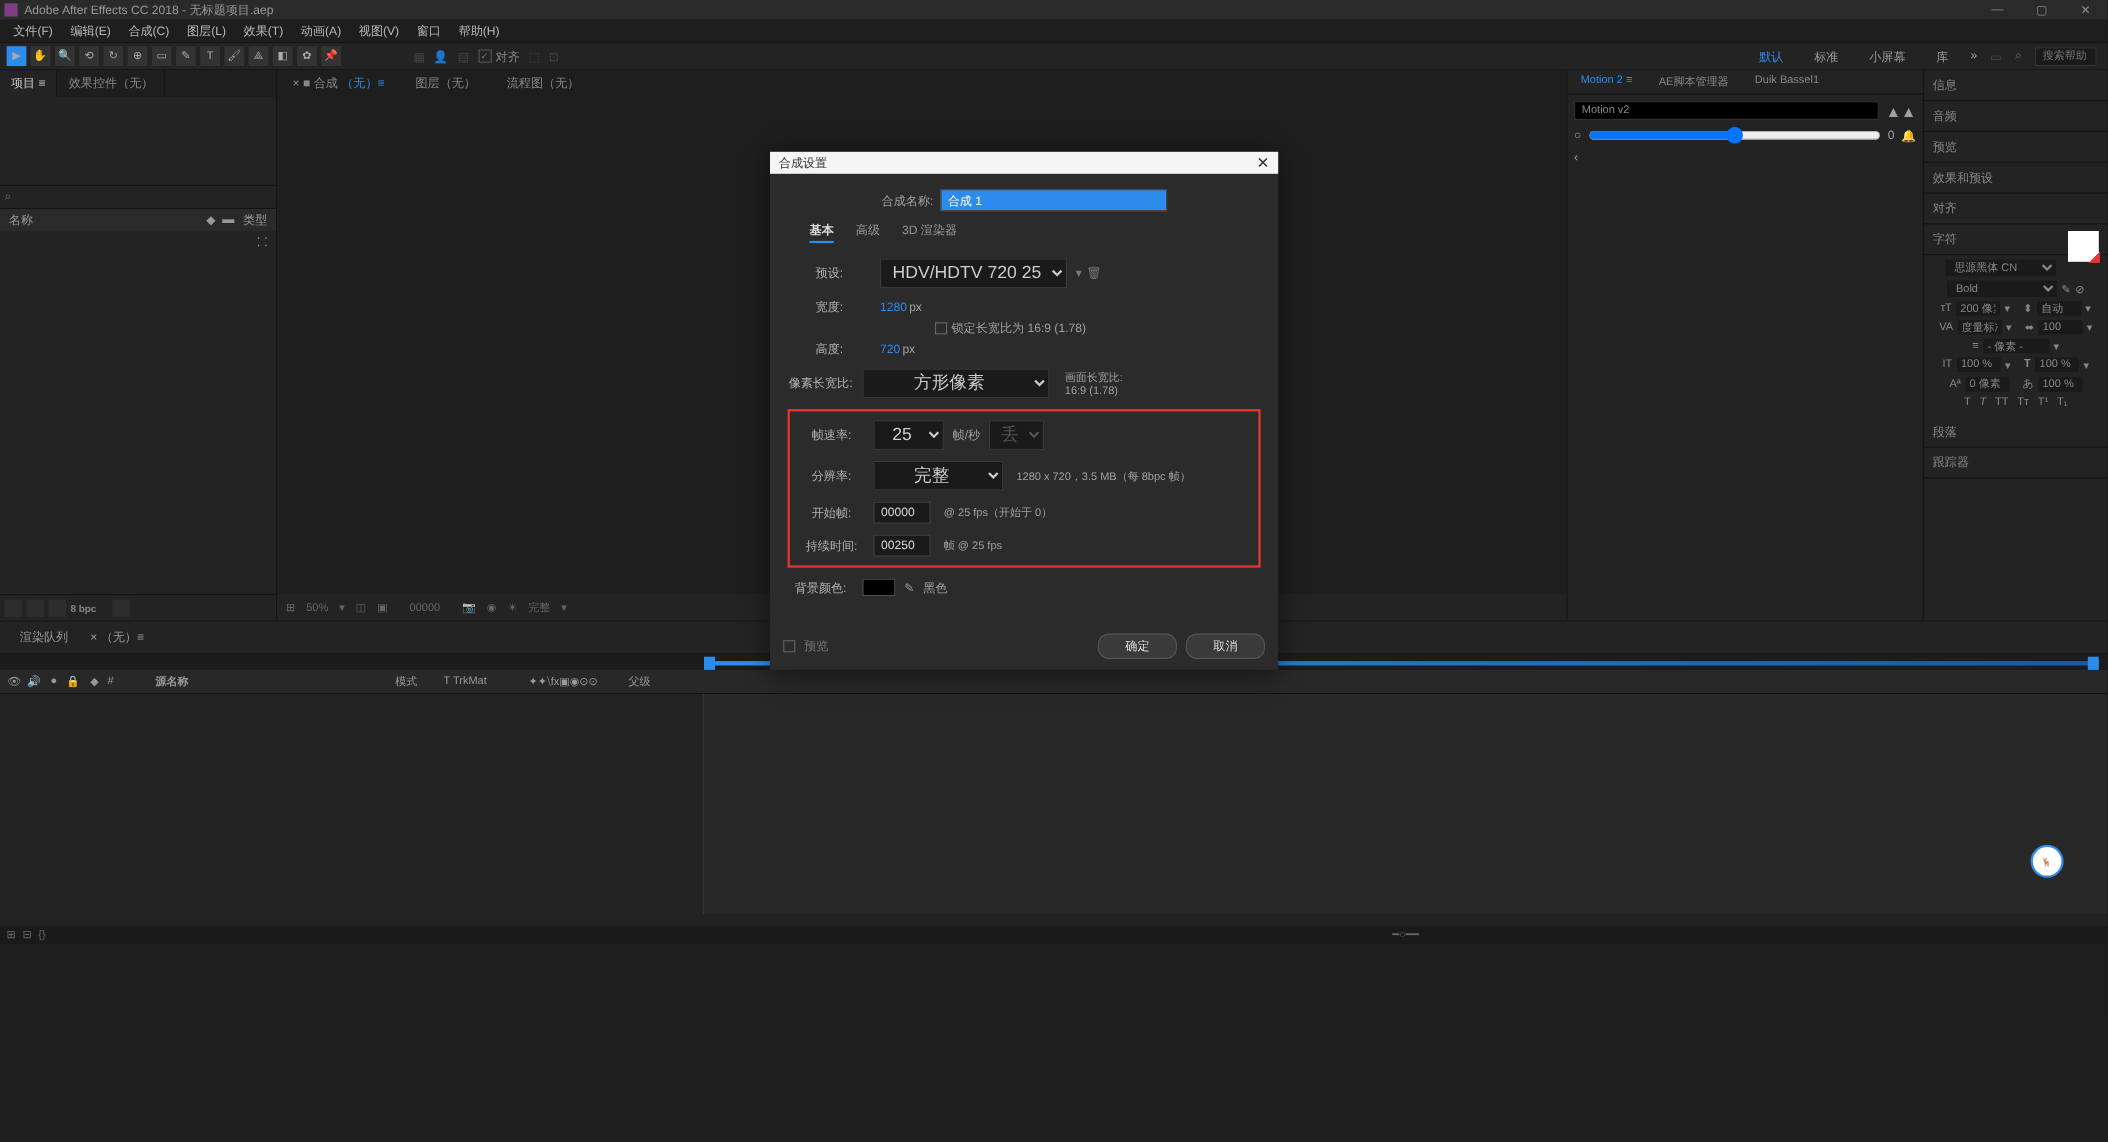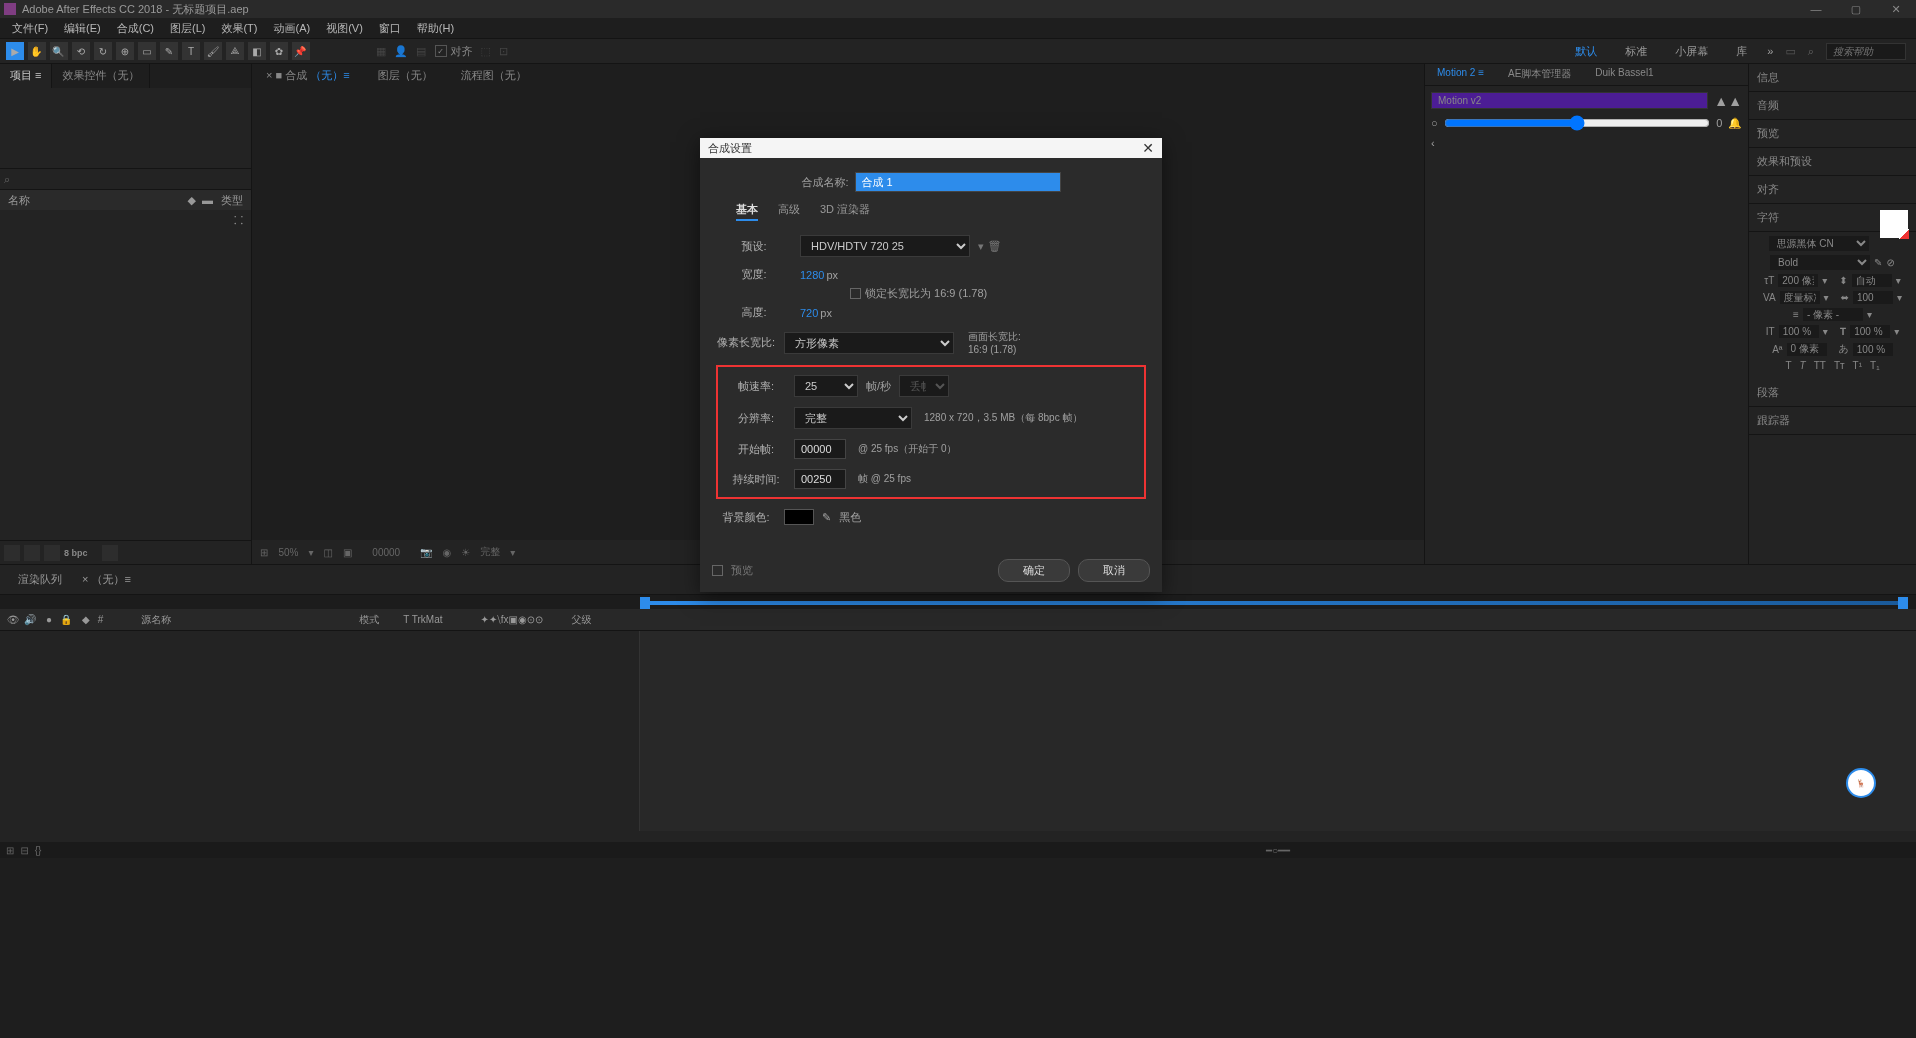--- a/index.html
+++ b/index.html
@@ -50,21 +50,21 @@
 .comp-canvas { flex: 1; background: #1e1e1e; display: flex; align-items: center; justify-content: center; flex-direction: column; }
 .new-comp-icon { width: 80px; height: 46px; border: 1px solid #555; display: flex; align-items: center; justify-content: center; margin-bottom: 14px; color: #666; font-size: 22px; }
 .comp-footer { height: 24px; background: #232323; display: flex; align-items: center; padding: 0 8px; gap: 10px; color: #666; font-size: 10px; }
 
 
 .right-panels { width: 324px; background: #232323; border-left: 1px solid #141414; }
 .right-tab-row { display: flex; height: 22px; border-bottom: 1px solid #141414; }
 .right-tab { padding: 3px 12px; color: #888; font-size: 10px; }
 .motion-panel { padding: 6px; }
 .motion-row { display: flex; align-items: center; margin-bottom: 6px; gap: 6px; }
-.motion-select { background: #4c1d95; border: 1px solid #333; padding: 2px 6px; color: #888; flex: 1; font-size: 10px; }
+.motion-select { background: #000000; border: 1px solid #333; padding: 2px 6px; color: #888; flex: 1; font-size: 10px; }
 
 .far-right { width: 168px; background: #232323; border-left: 1px solid #141414; }
 .fr-section { padding: 6px 8px; border-bottom: 1px solid #141414; color: #888; font-size: 11px; }
 .font-preview { width: 28px; height: 28px; background: #fff; float: right; position: relative; }
 .font-preview::after { content: ""; position: absolute; right: -1px; bottom: -1px; width: 10px; height: 10px; background: linear-gradient(135deg, #fff 50%, #e33 50%); }
 .char-controls { padding: 4px 8px; }
 .char-row { display: flex; align-items: center; gap: 4px; margin-bottom: 4px; font-size: 10px; color: #888; justify-content: center; }
 .char-input { background: #1a1a1a; border: none; color: #888; padding: 1px 4px; width: 40px; font-size: 10px; }
 
 
@@ -72,21 +72,21 @@
 .dialog-header { height: 20px; background: #f5f5f5; display: flex; align-items: center; padding: 0 8px; color: #333; font-size: 11px; }
 .dialog-close { margin-left: auto; color: #333; cursor: pointer; font-size: 14px; }
 .dialog-body { padding: 14px 16px; }
 .dlg-row { display: flex; align-items: center; margin-bottom: 10px; font-size: 11px; }
 .dlg-label { width: 76px; text-align: center; color: #b0b0b0; margin-right: 8px; }
 .dlg-input { background: #1a1a1a; border: 1px solid #444; color: #ddd; padding: 3px 6px; font-size: 11px; }
 .dlg-input.name { width: 206px; background: #2d8ceb; color: #fff; }
 .dlg-tabs { display: flex; gap: 20px; margin: 10px 0 14px 20px; font-size: 11px; }
 .dlg-tab { color: #999; padding-bottom: 2px; }
 .dlg-tab.active { color: #ddd; border-bottom: 2px solid #2d8ceb; font-weight: bold; }
-.dlg-select { background: #1a1a1a; border: 1px solid #3a3a3a; padding: 3px 6px; color: #ccc; font-size: 11px; }
+.dlg-select { background: #1a1a1a; border: 1px solid #3a3a3a; padding: 3px 6px; color: #ccc; font-size: 16px; text-align: center; }
 .dlg-link { color: #2d8ceb; }
 .dlg-check { width: 11px; height: 11px; border: 1px solid #666; display: inline-block; margin-right: 4px; }
 .dlg-highlight { border: 2px solid #e33; padding: 8px; margin: 4px 0; }
 .dlg-color { width: 30px; height: 16px; background: #000; border: 1px solid #555; display: inline-block; }
 .dlg-footer { display: flex; justify-content: flex-end; gap: 8px; padding: 10px 12px; align-items: center; }
 .dlg-btn { background: #3a3a3a; border: 1px solid #555; color: #ddd; padding: 3px 24px; border-radius: 10px; font-size: 11px; cursor: pointer; }
 .dlg-preview-check { margin-right: auto; display: flex; align-items: center; gap: 4px; color: #777; }
 .arrow-annotation { position: absolute; left: 1055px; top: 280px; width: 90px; height: 50px; pointer-events: none; z-index: 999; }
 .arrow-annotation svg { width: 100%; height: 100%; }
 
@@ -96,21 +96,21 @@
 
 
 .timeline-area { height: 248px; background: #232323; border-top: 1px solid #141414; }
 .timeline-ruler { height: 14px; background: #1c1c1c; position: relative; }
 .timeline-ruler::before { content: ""; position: absolute; left: 640px; right: 8px; top: 6px; height: 4px; background: linear-gradient(90deg, #2d8ceb, #1a5a9a); }
 .playhead { position: absolute; left: 640px; top: 2px; width: 10px; height: 12px; background: #2d8ceb; }
 .playhead-end { position: absolute; right: 8px; top: 2px; width: 10px; height: 12px; background: #2d8ceb; }
 .timeline-header { height: 22px; background: #282828; display: flex; align-items: center; padding: 0 6px; gap: 8px; color: #999; font-size: 10px; border-bottom: 1px solid #141414; }
 .tl-icons { display: flex; gap: 4px; }
 .tl-icons span { width: 14px; text-align: center; }
-.tl-sourcename { margin-left: 30px; }
+.tl-sourcename { margin-left: 30px; font-weight: bold; }
 .tl-mode { margin-left: 180px; }
 .tl-trkmat { margin-left: 16px; }
 .timeline-tracks { display: flex; height: 200px; }
 .track-left { width: 640px; background: #232323; border-right: 1px solid #333; }
 .track-right { flex: 1; background: #282828; }
 
 
 .status-bar { height: 16px; background: #1a1a1a; display: flex; align-items: center; padding: 0 6px; gap: 6px; font-size: 10px; color: #666; }
 
 
@@ -169,21 +169,21 @@
     <span style="color:#444">⊡</span>
   </div>
   <div class="toolbar-right">
     <span class="workspace active">默认</span>
     <span class="workspace">标准</span>
     <span class="workspace">小屏幕</span>
     <span class="workspace">库</span>
     <span>»</span>
     <span style="color:#555">▭</span>
     <span style="color:#666">⌕</span>
-    <input type="text" style="background: rgb(26, 26, 26); border: 1px solid rgb(51, 51, 51); color: rgb(136, 136, 136); padding: 2px 6px; width: 80px; font-size: 10px; font-style: italic;" placeholder="搜索帮助">
+    <input type="text" style="background: rgb(26, 26, 26); border: 1px solid rgb(51, 51, 51); color: rgb(136, 136, 136); padding: 2px 6px; width: 56px; font-size: 10px;" placeholder="搜索帮助">
   </div>
 </div>
 
 <div class="main-area">
 
   <div class="project-panel">
     <div class="panel-tabs">
       <div class="panel-tab active">项目 ≡</div>
       <div class="panel-tab">效果控件（无）</div>
     </div>

